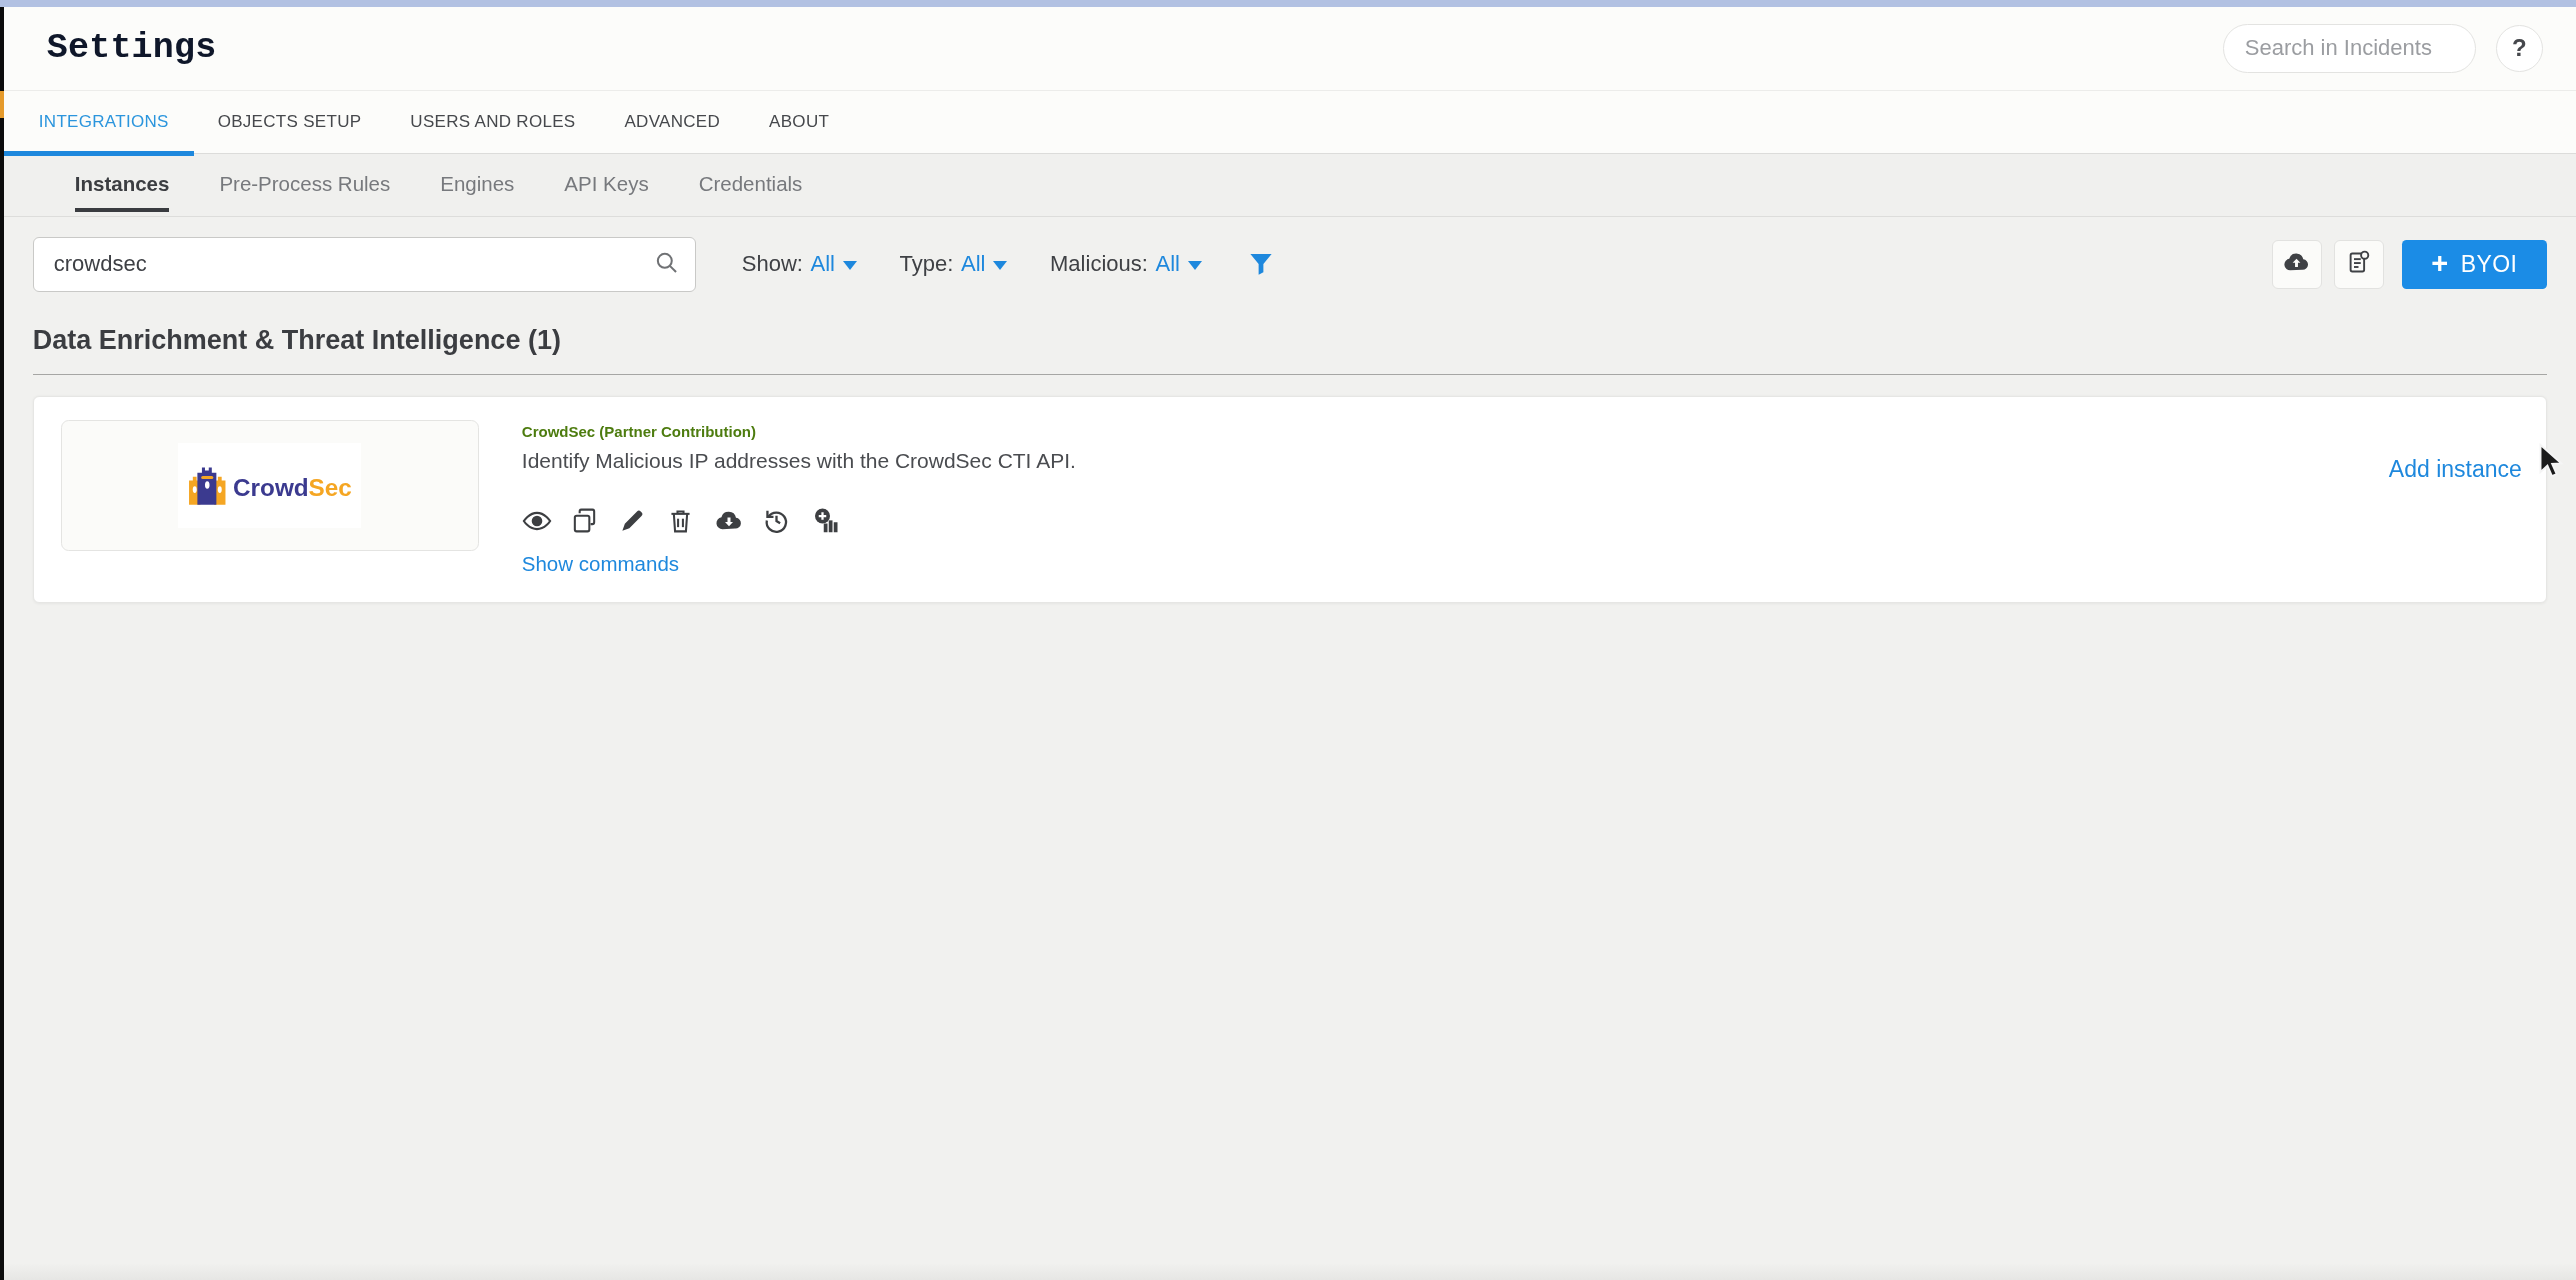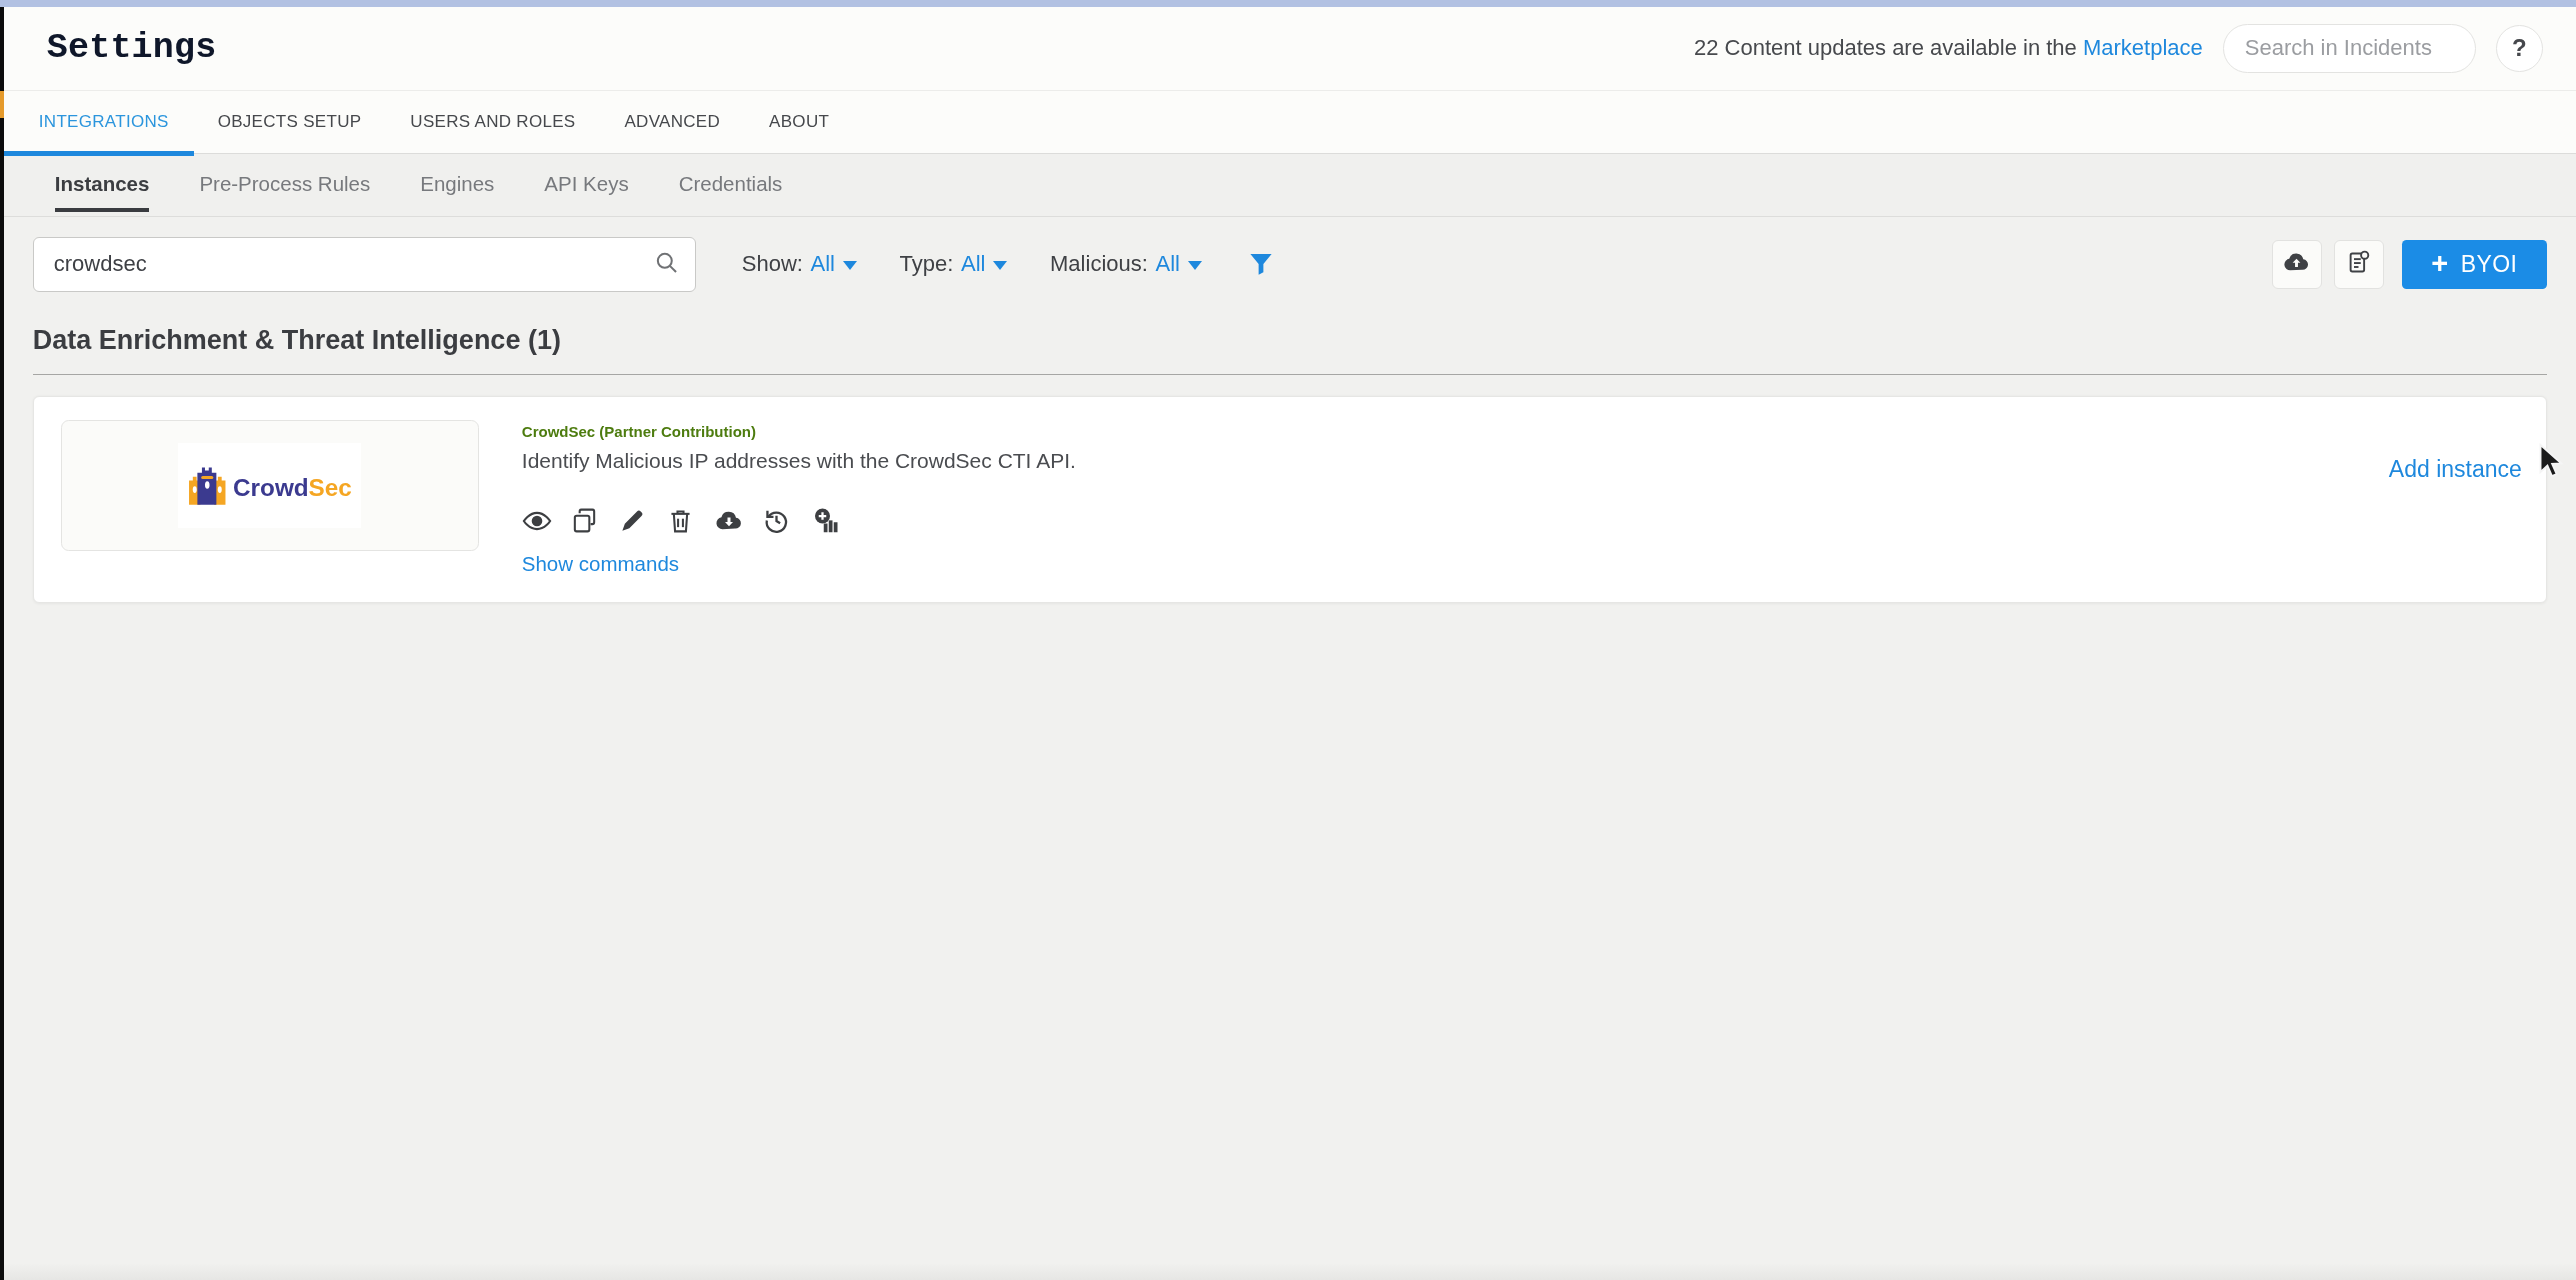--- a/index.html
+++ b/index.html
@@ -46,21 +46,21 @@
     height:63px; background:#fcfcfa; display:flex; align-items:center; gap:49px;
     padding:0 0 0 35px; position:relative; border-bottom:0.8px solid #dcdcda;
   }
   .main-tab { font-size:17px; color:#46484c; letter-spacing:0.3px; cursor:pointer; white-space:nowrap; }
   .main-tab.active { color:#2b95dd; }
   .active-bar { position:absolute; left:0; bottom:-3px; width:190px; height:5.3px; background:#1e88dd; }
 
   
   .sub-tabs {
     height:63px; background:#f0f0ee; display:flex; align-items:flex-start; gap:50px;
-    padding:18px 0 0 51px; border-bottom:0.8px solid #dddddb;
+    padding:18px 0 0 71px; border-bottom:0.8px solid #dddddb;
   }
   .sub-tab { font-size:20.5px; color:#77797d; cursor:pointer; padding-bottom:12px; border-bottom:4.6px solid transparent; white-space:nowrap; }
   .sub-tab.active { color:#3b3d41; font-weight:700; border-bottom-color:#3a3c40; }
 
   
   .content { padding:20px 29px 0 29px; }
   .toolbar { display:flex; align-items:center; }
   .search-box {
     width:663px; height:55px; background:#fff; border:1.5px solid #c9c9c7; border-radius:6px;
     display:flex; align-items:center; padding:0 15px 0 20px;
@@ -118,24 +118,20 @@
 <div class="top-strip"></div>
 <div class="left-strip">
     <div class="orange"></div>
   </div>
 
 <div class="page">
 
   <div class="header">
     <h1>Settings</h1>
     <div class="header-right">
-      <div class="updates">
-        <span>22 Content updates are available in the</span>
-        <a>Marketplace</a>
-      </div>
       <div class="search-pill">
         <input type="text" placeholder="Search in Incidents" style="">
       </div>
       <button class="help-btn">
         <span>?</span>
       </button>
     </div>
   </div>
 
   <div class="main-tabs">

